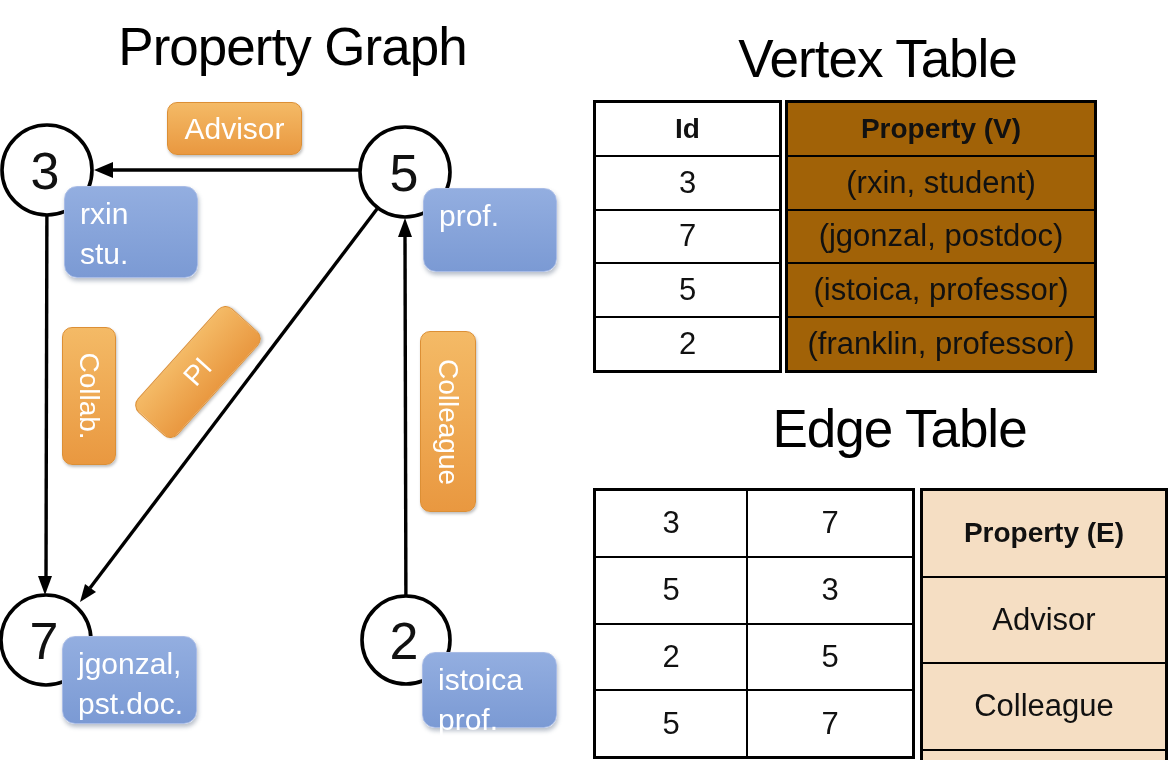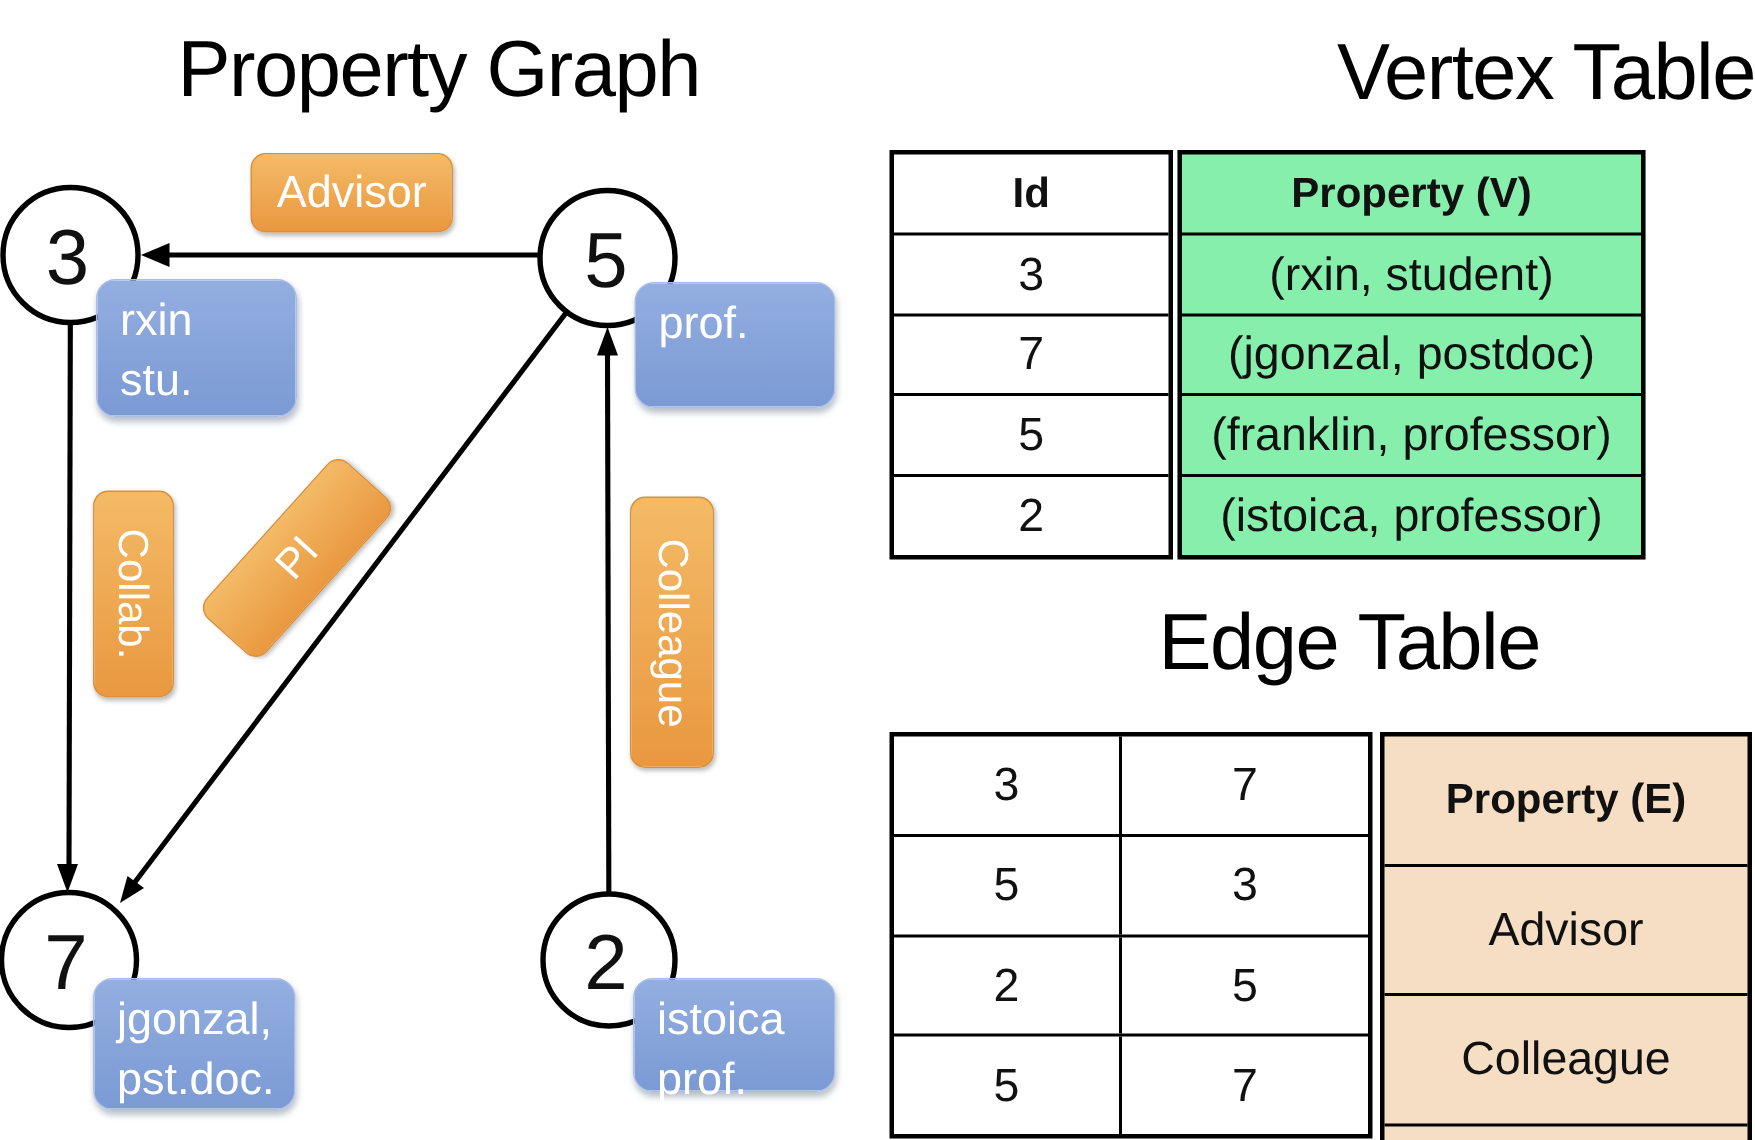--- a/index.html
+++ b/index.html
@@ -14,21 +14,21 @@
   }
   .big-title {
     position: absolute;
     font-size: 53px;
     letter-spacing: -1px;
     text-align: center;
     color: #000;
     white-space: nowrap;
   }
   #title-graph  { left: 0;   top: 16px; width: 585px; }
-  #title-vertex { left: 585px; top: 18px; width: 585px; text-align: right; }
+  #title-vertex { left: 585px; top: 28px; width: 585px; }
   #title-edge   { left: 607px; top: 398px; width: 585px; text-align: center; }
 
   
   #graph-svg { position:absolute; left:0; top:0; width:585px; height:760px; }
   #graph-svg line { stroke:#000; stroke-width:3.4px; }
   #graph-svg circle { fill:#fff; stroke:#000; stroke-width:3.6px; }
   #graph-svg polygon { fill:#000; }
   #graph-svg text {
     font-family:"Liberation Sans", sans-serif;
     font-size:52px; fill:#111; text-anchor:middle;
@@ -56,21 +56,21 @@
     display:flex; align-items:center; justify-content:center;
   }
   .elabel .rot90 { transform: rotate(90deg); white-space:nowrap; font-size:28px; }
   #edge-label-advisor   { left:167px; top:102px; width:135px; height:53px; }
   #edge-label-collab    { left:62px;  top:327px; width:54px;  height:138px; }
   #edge-label-pi        { left:128px; top:345px; width:140px; height:54px; transform:rotate(-48deg); font-size:28px; }
   #edge-label-colleague { left:420px; top:331px; width:56px;  height:181px; }
 
   #vbox-rxin     { left:64px;  top:186px; width:134px; height:92px; }
   #vbox-franklin { left:423px; top:188px; width:134px; height:84px; }
-  #vbox-jgonzal  { left:62px;  top:652px; width:135px; height:88px; }
+  #vbox-jgonzal  { left:62px;  top:636px; width:135px; height:88px; }
   #vbox-istoica  { left:422px; top:652px; width:135px; height:76px; }
 
   
   .tbl {
     position:absolute;
     border: 3px solid #000;
     display:flex; flex-direction:column;
     background:#fff;
   }
   .tbl .trow {
@@ -82,21 +82,21 @@
   .cell {
     flex:1 1 0;
     display:flex; align-items:center; justify-content:center;
     font-size:31px;
     white-space:nowrap;
   }
   .cell.hdr { font-weight:bold; font-size:28px; }
   .cell + .cell { border-left: 2.5px solid #000; }
 
   #vt-id   { left:593px; top:100px; width:189px; height:273px; }
-  #vt-prop { left:785px; top:100px; width:312px; height:273px; background:#86efac; }
+  #vt-prop { left:785px; top:100px; width:312px; height:273px; background:#a16207; }
   #et-ids  { left:593px; top:488px; width:322px; height:271px; }
   #et-ids .cell:first-child { flex:0 0 150px; }
   #et-prop { left:920px; top:488px; width:248px; height:350px; background:#f5dec3; }
 </style>
 </head>
 <body>
 
 <div class="canvas">
 
   <div class="big-title" id="title-graph">Property Graph</div>
@@ -177,24 +177,24 @@
     <div class="trow">
       <div class="cell hdr">Property (V)</div>
     </div>
     <div class="trow">
       <div class="cell">(rxin, student)</div>
     </div>
     <div class="trow">
       <div class="cell">(jgonzal, postdoc)</div>
     </div>
     <div class="trow">
+      <div class="cell">(istoica, professor)</div>
+    </div>
+    <div class="trow">
       <div class="cell">(franklin, professor)</div>
-    </div>
-    <div class="trow">
-      <div class="cell">(istoica, professor)</div>
     </div>
   </div>
 
   <div class="tbl" id="et-ids">
     <div class="trow">
       <div class="cell">3</div>
       <div class="cell">7</div>
     </div>
     <div class="trow">
       <div class="cell">5</div>

